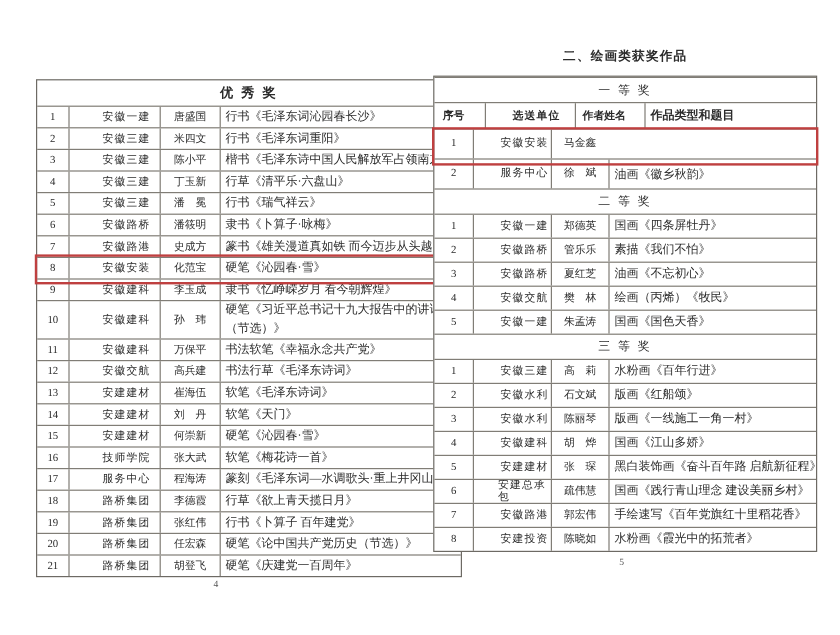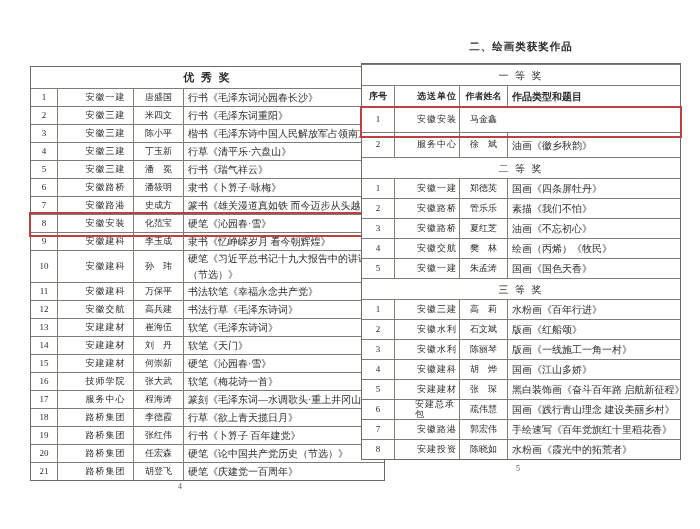--- a/index.html
+++ b/index.html
@@ -23,21 +23,21 @@
           font-weight:bold;font-size:11px;letter-spacing:2px;}
   #left-table .trow.lr{height:18px;}
   #left-table .trow.lr.tall{height:32px;}
   
   #right-title{position:absolute;left:361px;top:40px;width:320px;text-align:center;
                font-weight:bold;font-size:10.5px;letter-spacing:1px;}
   #right-table{left:361px;top:63px;width:320px;}
   #right-table .trow{grid-template-columns:32px 65px 48px 1fr;}
   #right-table .trow.section{grid-template-columns:1fr;height:21px;}
   .section .tcell{font-weight:normal;font-size:10px;letter-spacing:2px;}
-  #right-table .trow.hdr-row{height:22px;}
+  #right-table .trow.hdr-row{height:22px;gap:10px;}
   .hdr-row .tcell{font-weight:bold;}
   #right-table .trow.fp{height:25px;}
   #right-table .trow.rr{height:20px;}
   
   .hlbox{position:absolute;border:2px solid #bf4040;left:-2px;right:-2px;pointer-events:none;}
   #hl-left{top:145px;height:21px;}
   #hl-right{top:42px;height:28px;}
   .pagenum{position:absolute;font-size:8px;color:#555;}
   #pn-left{left:178px;top:482px;}
   #pn-right{left:516px;top:464px;}

